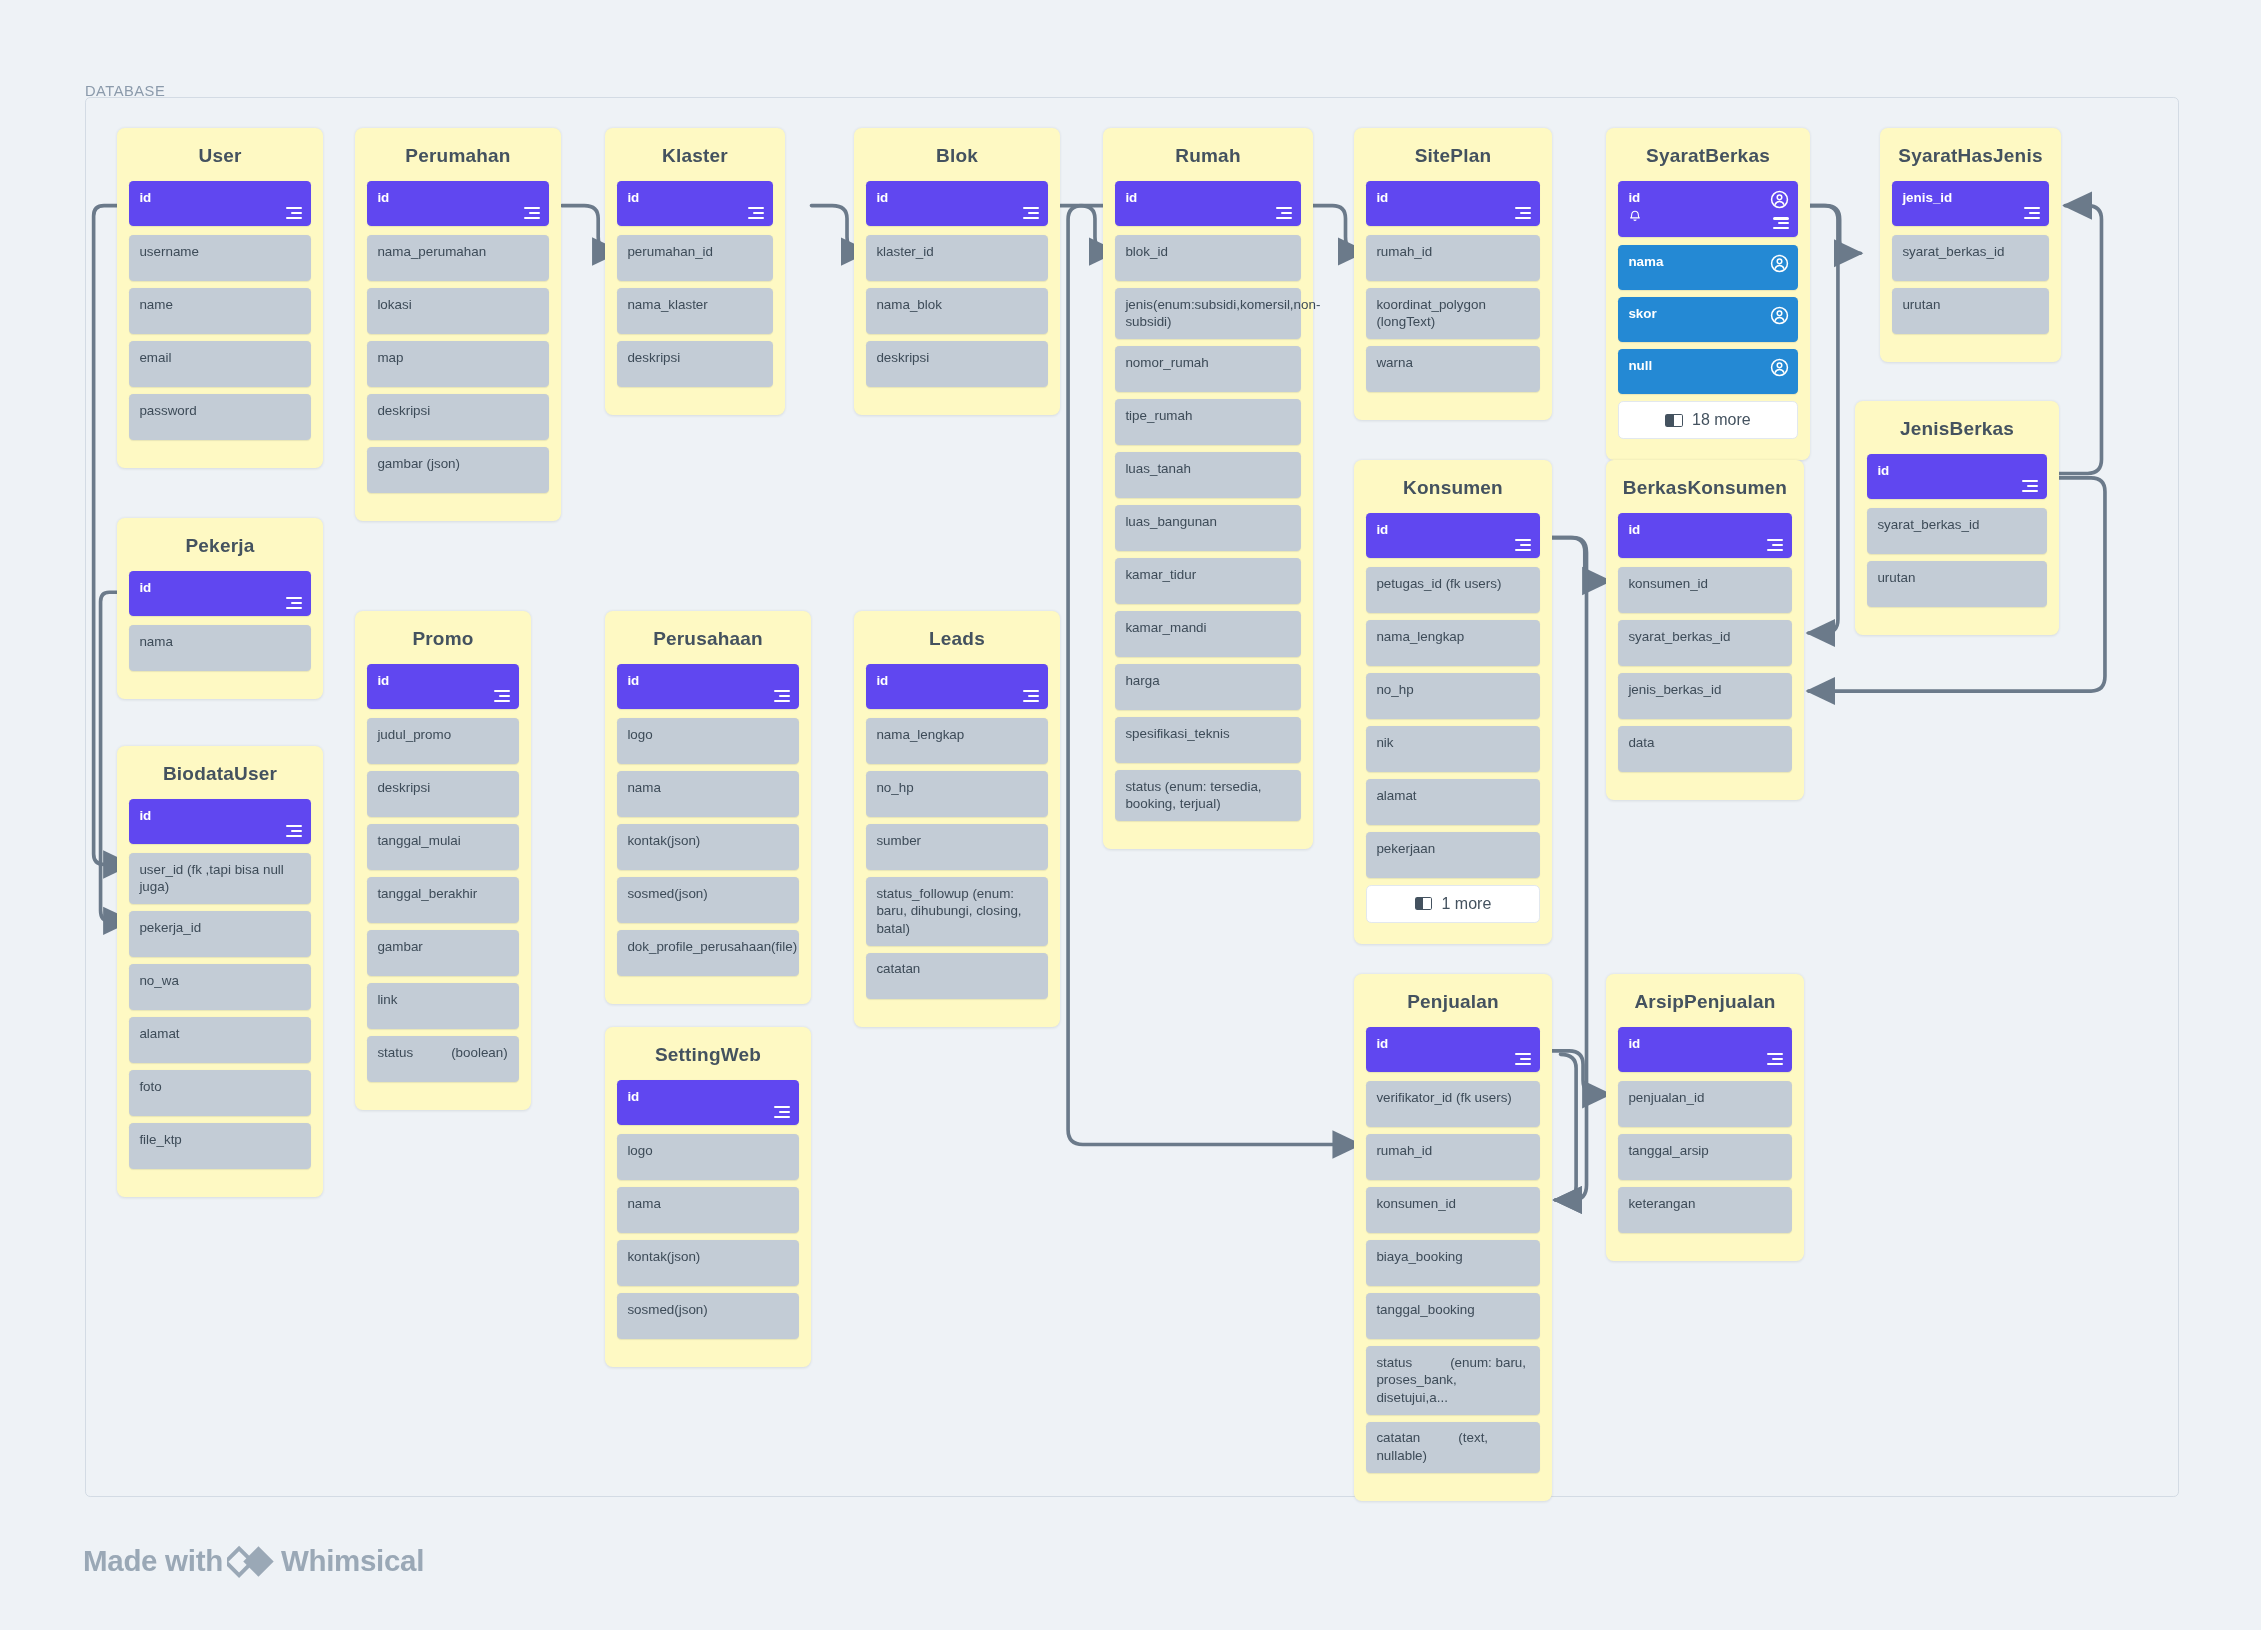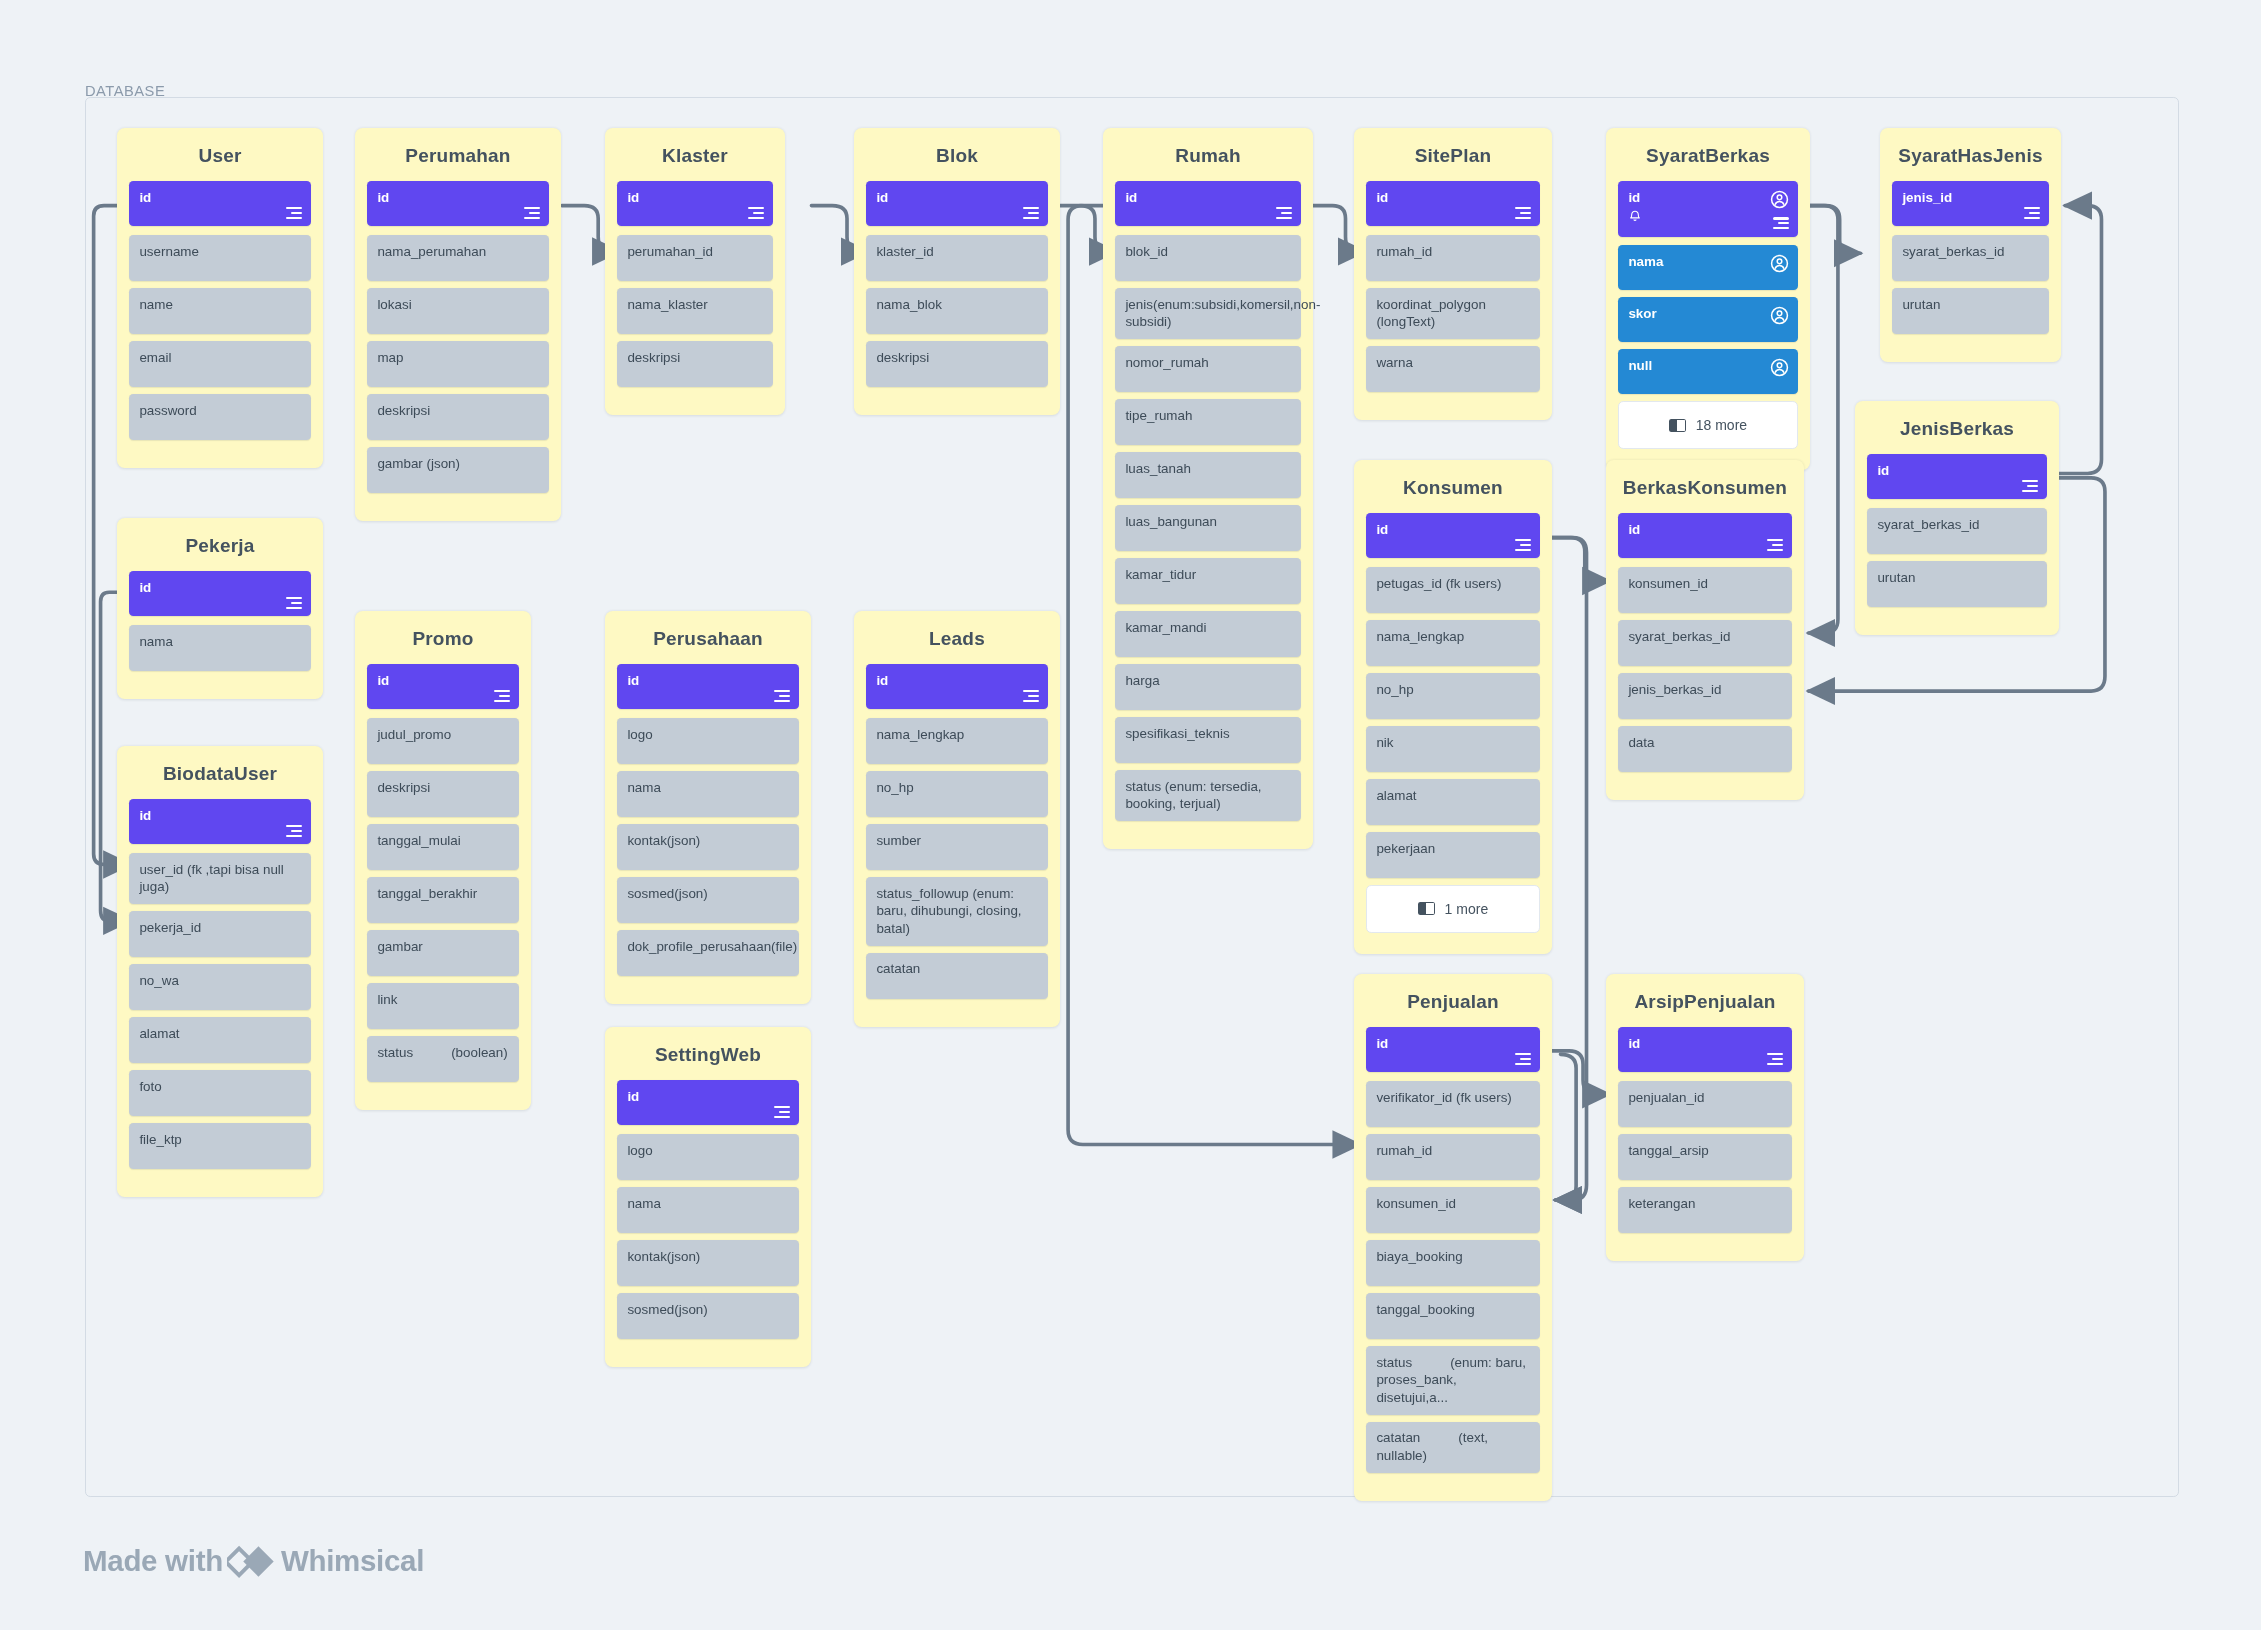--- a/index.html
+++ b/index.html
@@ -87,26 +87,26 @@
   
   .person-ico {
     position: absolute; right: 9.5px; top: 8.7px;
     width: 19px; height: 19px;
   }
   .bell-ico { display: inline-block; width: 14px; height: 14.7px; margin-top: 2.6px; }
 
   .more-btn {
     display: flex; align-items: center; justify-content: center;
     gap: 9.5px;
-    height: 48px;
+    height: 38px;
     margin-top: 3.5px;
     border: 1.3px solid #e2e8ee;
     border-radius: 5.2px;
     background: #fff;
-    font-size: 14px;
+    font-size: 16px;
     color: #44525f;
   }
   .more-ico {
     width: 17.3px; height: 13px;
     border: 1.7px solid #44525f; border-radius: 1.7px;
     background: linear-gradient(to right, #44525f 0 50%, #ffffff 50% 100%);
   }
 
   
   #footer {

